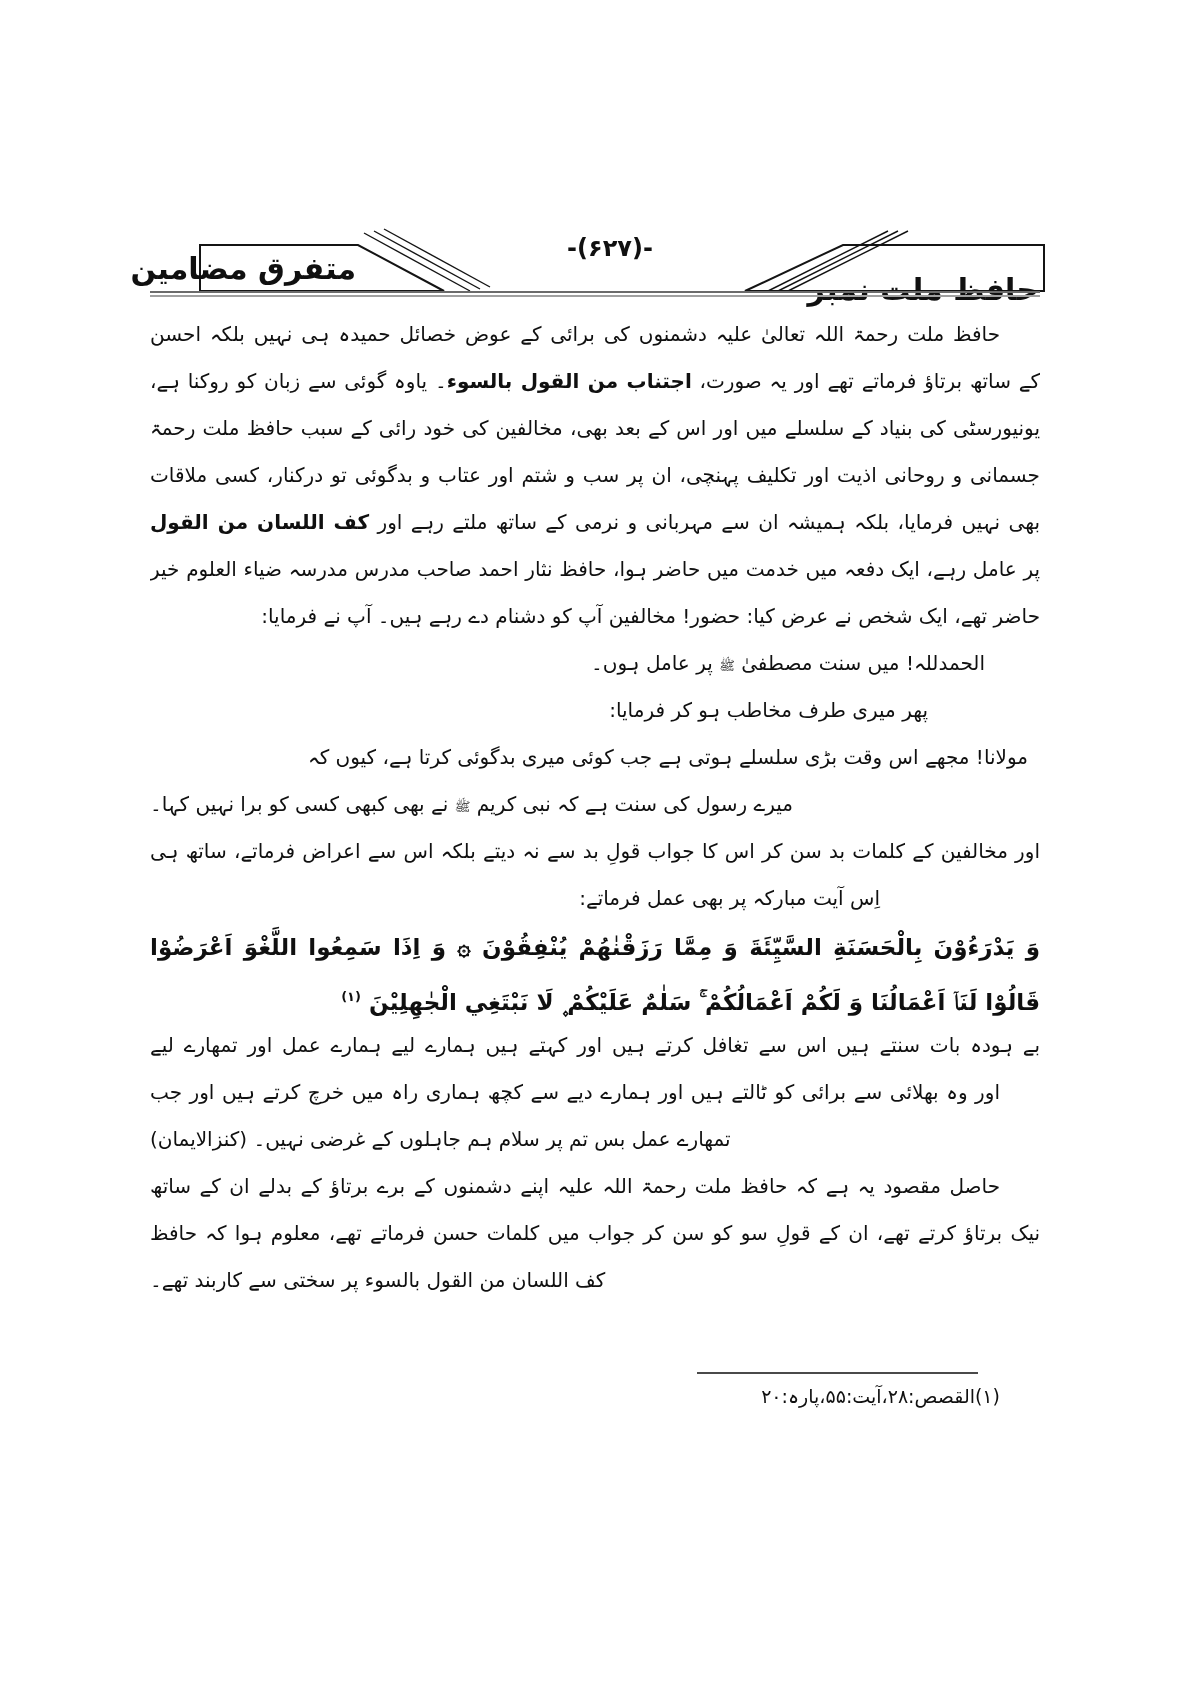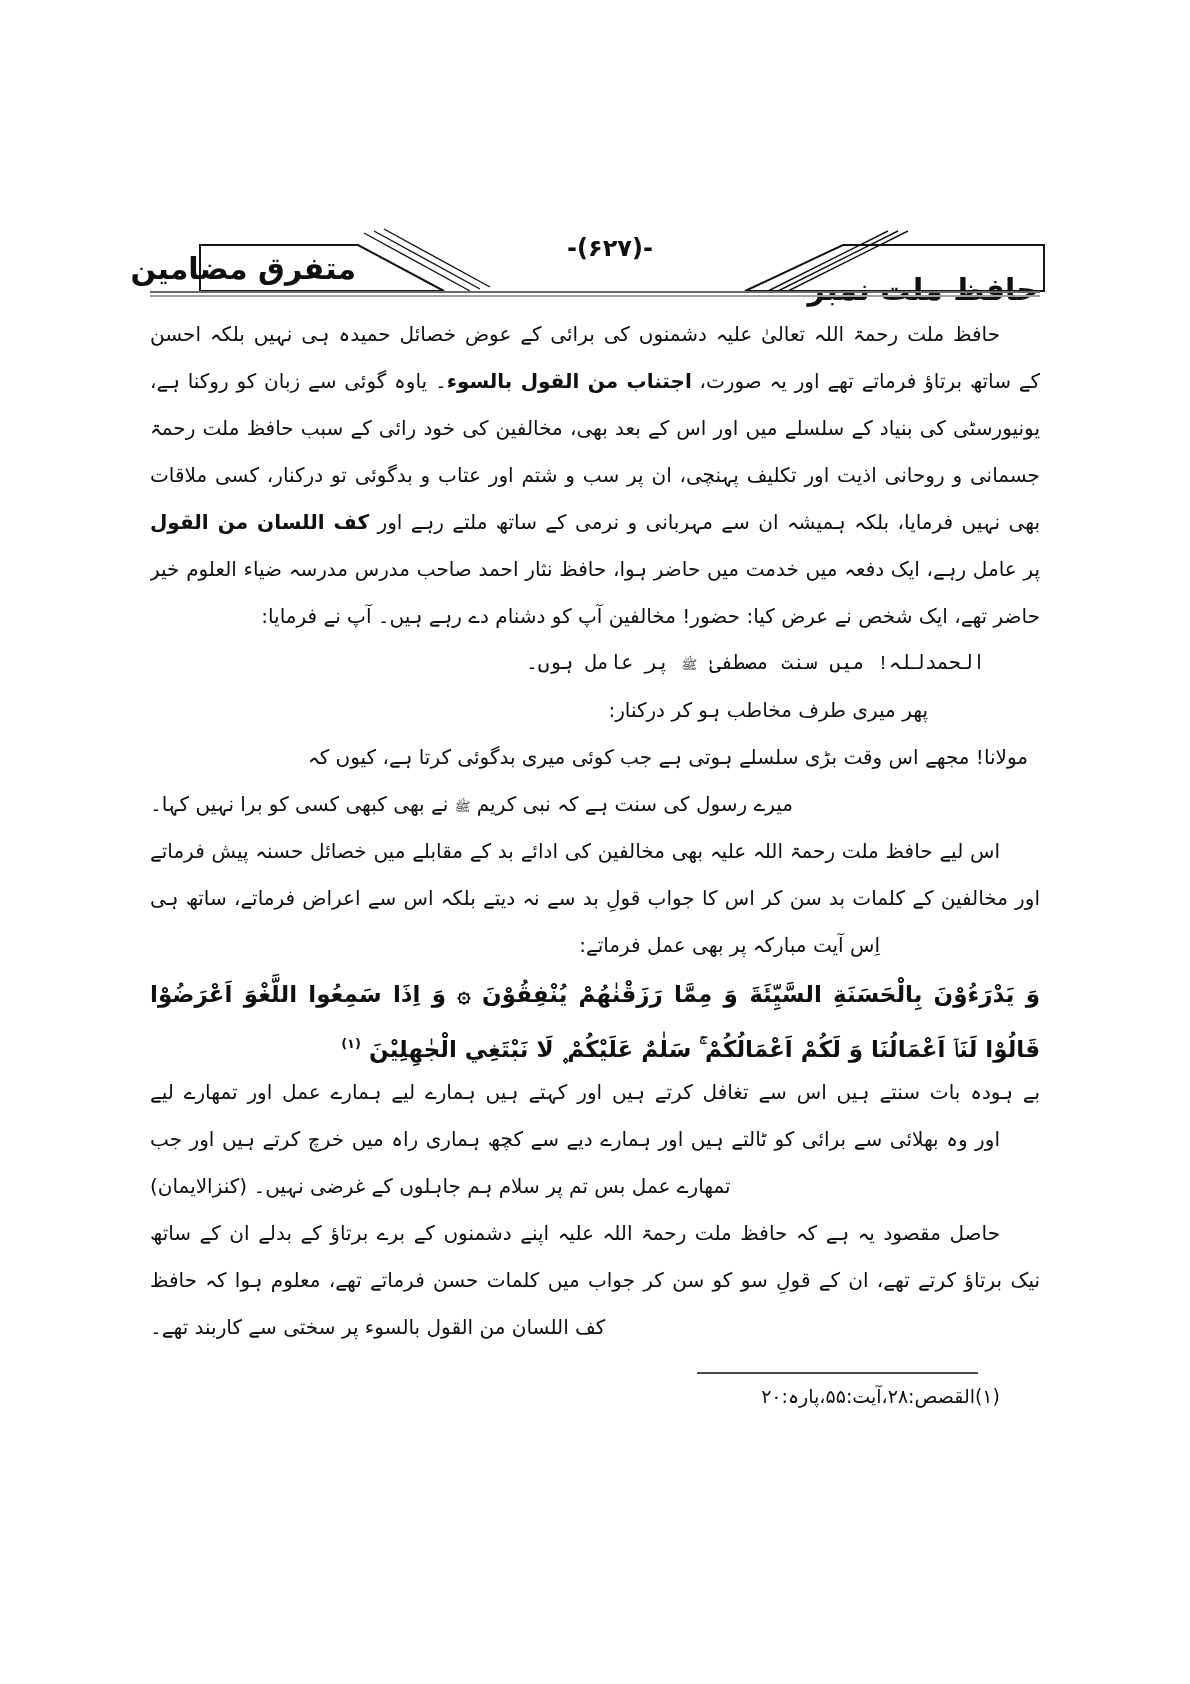--- a/index.html
+++ b/index.html
@@ -75,25 +75,24 @@
   </div>
 
   <div class="body-text" id="body-lines">
       <div class="line l-j" style="padding-right: 40px;"><span>حافظ ملت رحمۃ اللہ تعالیٰ علیہ دشمنوں کی برائی کے عوض خصائل حمیدہ ہی نہیں بلکہ احسن الخصال</span></div>
       <div class="line l-j"><span>کے ساتھ برتاؤ فرماتے تھے اور یہ صورت، </span><span class="emph">اجتناب من القول بالسوء</span><span>۔ یاوہ گوئی سے زبان کو روکنا ہے،</span></div>
       <div class="line l-j"><span>یونیورسٹی کی بنیاد کے سلسلے میں اور اس کے بعد بھی، مخالفین کی خود رائی کے سبب حافظ ملت رحمۃ اللہ تعالیٰ علیہ کو جو</span></div>
       <div class="line l-j"><span>جسمانی و روحانی اذیت اور تکلیف پہنچی، ان پر سب و شتم اور عتاب و بدگوئی تو درکنار، کسی ملاقات میں رنج کا اظہار</span></div>
       <div class="line l-j"><span>بھی نہیں فرمایا، بلکہ ہمیشہ ان سے مہربانی و نرمی کے ساتھ ملتے رہے اور </span><span class="emph">کف اللسان من القول بالسوء</span></div>
       <div class="line l-j"><span>پر عامل رہے، ایک دفعہ میں خدمت میں حاضر ہوا، حافظ نثار احمد صاحب مدرس مدرسہ ضیاء العلوم خیر آباد بھی</span></div>
       <div class="line l-r"><span>حاضر تھے، ایک شخص نے عرض کیا: حضور! مخالفین آپ کو دشنام دے رہے ہیں۔ آپ نے فرمایا:</span></div>
-      <div class="line l-r" style="padding-right: 55px; font-family: Liberation Mono, monospace;"><span>الحمدللہ! میں سنت مصطفیٰ </span><span class="saw">ﷺ</span><span> پر عامل ہوں۔</span></div>
-      <div class="line l-r" style="padding-right: 112px;"><span>پھر میری طرف مخاطب ہو کر درکنار:</span></div>
+      <div class="line l-r" style="padding-right: 55px;"><span>الحمدللہ! میں سنت مصطفیٰ </span><span class="saw">ﷺ</span><span> پر عامل ہوں۔</span></div>
+      <div class="line l-r" style="padding-right: 112px;"><span>پھر میری طرف مخاطب ہو کر فرمایا:</span></div>
       <div class="line l-r" style="padding-right: 12px;"><span>مولانا! مجھے اس وقت بڑی سلسلے ہوتی ہے جب کوئی میری بدگوئی کرتا ہے، کیوں کہ</span></div>
       <div class="line l-c"><span>میرے رسول کی سنت ہے کہ نبی کریم </span><span class="saw">ﷺ</span><span> نے بھی کبھی کسی کو برا نہیں کہا۔</span></div>
-      <div class="line l-j" style="padding-right: 40px;"><span>اس لیے حافظ ملت رحمۃ اللہ علیہ بھی مخالفین کی ادائے بد کے مقابلے میں خصائل حسنہ پیش فرماتے</span></div>
       <div class="line l-j"><span>اور مخالفین کے کلمات بد سن کر اس کا جواب قولِ بد سے نہ دیتے بلکہ اس سے اعراض فرماتے، ساتھ ہی ساتھ</span></div>
       <div class="line l-r" style="padding-right: 160px;"><span>اِس آیت مبارکہ پر بھی عمل فرماتے:</span></div>
       <div class="line l-j arabic"><span>وَ يَدْرَءُوْنَ بِالْحَسَنَةِ السَّيِّئَةَ وَ مِمَّا رَزَقْنٰهُمْ يُنْفِقُوْنَ ۞ وَ اِذَا سَمِعُوا اللَّغْوَ اَعْرَضُوْا عَنْهُ وَ</span></div>
       <div class="line l-r arabic"><span>قَالُوْا لَنَاۤ اَعْمَالُنَا وَ لَكُمْ اَعْمَالُكُمْ ۚ سَلٰمٌ عَلَيْكُمْ ۪ لَا نَبْتَغِي الْجٰهِلِيْنَ </span><span class="fnmark">(۱)</span></div>
       <div class="line l-j"><span>بے ہودہ بات سنتے ہیں اس سے تغافل کرتے ہیں اور کہتے ہیں ہمارے لیے ہمارے عمل اور تمھارے لیے</span></div>
       <div class="line l-j" style="padding-right: 40px;"><span>اور وہ بھلائی سے برائی کو ٹالتے ہیں اور ہمارے دیے سے کچھ ہماری راہ میں خرچ کرتے ہیں اور جب</span></div>
       <div class="line l-c"><span>تمھارے عمل بس تم پر سلام ہم جاہلوں کے غرضی نہیں۔ (کنزالایمان)</span></div>
       <div class="line l-j" style="padding-right: 40px;"><span>حاصل مقصود یہ ہے کہ حافظ ملت رحمۃ اللہ علیہ اپنے دشمنوں کے برے برتاؤ کے بدلے ان کے ساتھ</span></div>
       <div class="line l-j"><span>نیک برتاؤ کرتے تھے، ان کے قولِ سو کو سن کر جواب میں کلمات حسن فرماتے تھے، معلوم ہوا کہ حافظ ملت</span></div>
       <div class="line l-c"><span>کف اللسان من القول بالسوء پر سختی سے کاربند تھے۔</span></div>

